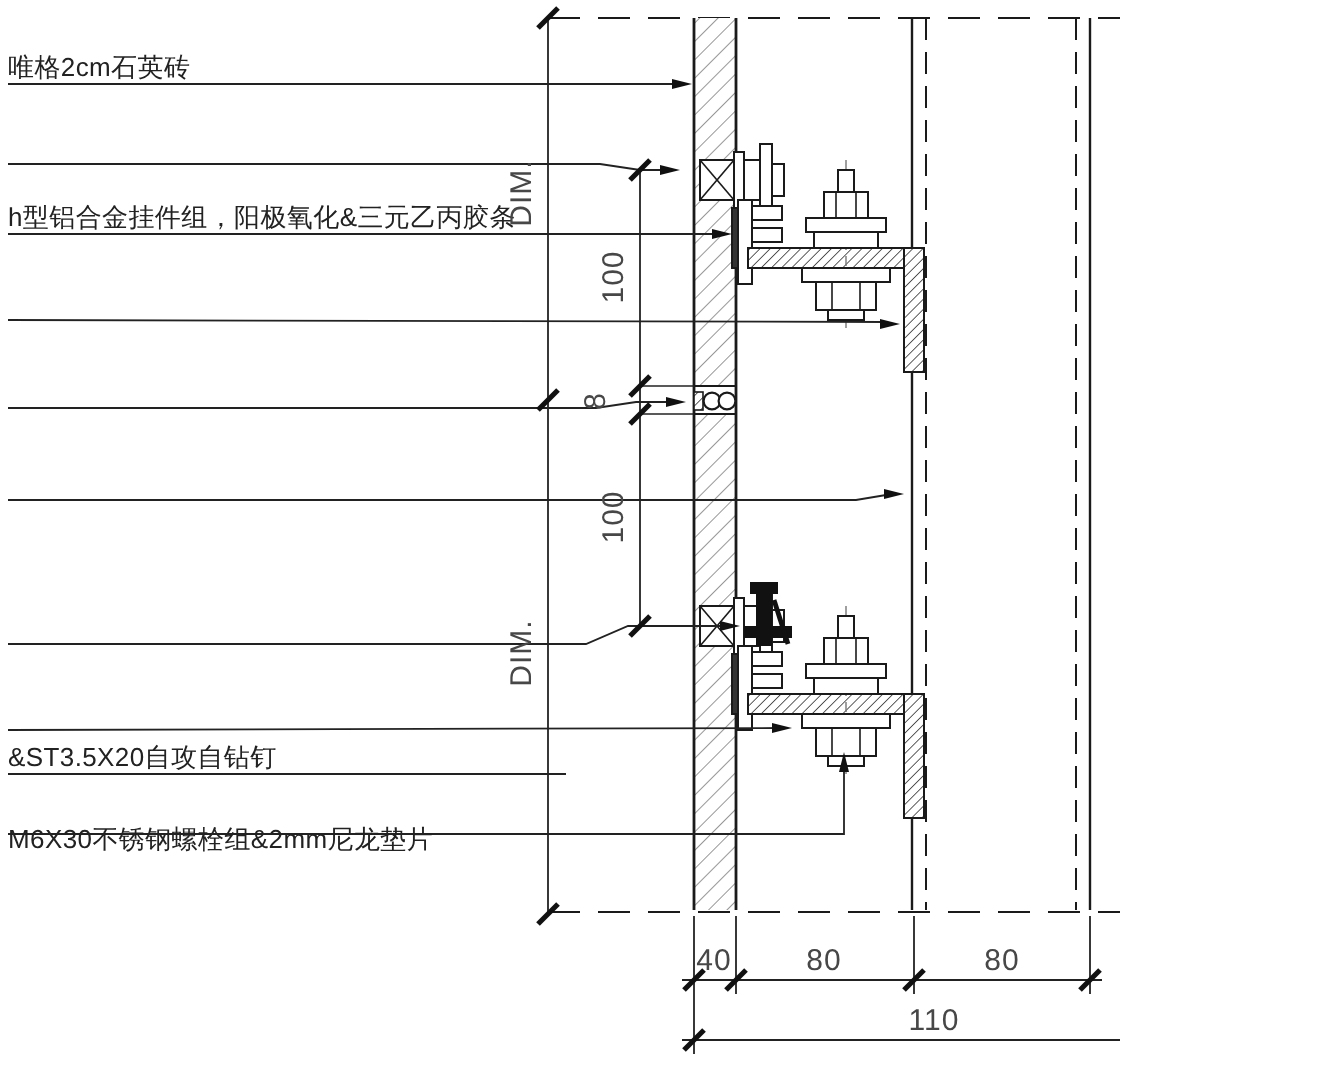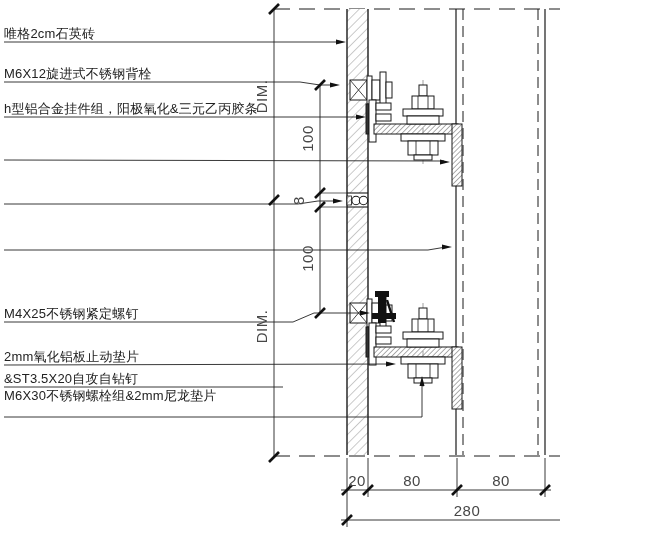--- a/index.html
+++ b/index.html
@@ -174,31 +174,28 @@
     <line x1="342" y1="495" x2="352" y2="485"></line>
     <line x1="363" y1="495" x2="373" y2="485"></line>
     <line x1="452" y1="495" x2="462" y2="485"></line>
     <line x1="540" y1="495" x2="550" y2="485"></line>
     <line x1="342" y1="525" x2="352" y2="515"></line>
     <line x1="583" y1="525" x2="593" y2="515"></line>
   </g>
 </svg>
 
 <div class="callout" style="top:26px">唯格2cm石英砖</div>
-<div class="callout" style="top:66px">M6X12旋进式不锈钢背栓</div>
 <div class="callout" style="top:101px">h型铝合金挂件组，阳极氧化&amp;三元乙丙胶条</div>
-<div class="callout" style="top:306px">M4X25不锈钢紧定螺钉</div>
-<div class="callout" style="top:349px">2mm氧化铝板止动垫片</div>
 <div class="callout" style="top:371px">&amp;ST3.5X20自攻自钻钉</div>
-<div class="callout" style="top:388px">M6X30不锈钢螺栓组&amp;2mm尼龙垫片</div>
+<div class="callout" style="top:412px">M6X30不锈钢螺栓组&amp;2mm尼龙垫片</div>
 
 <div class="dimtext vdim" style="left:239px;top:89px;width:44px">DIM.</div>
 <div class="dimtext vdim" style="left:285px;top:131px;width:44px">100</div>
 <div class="dimtext vdim" style="left:288px;top:193px;width:20px">8</div>
 <div class="dimtext vdim" style="left:285px;top:251px;width:44px">100</div>
 <div class="dimtext vdim" style="left:239px;top:319px;width:44px">DIM.</div>
 
-<div class="dimtext" style="left:337px;top:473px;width:40px">20</div>
+<div class="dimtext" style="left:337px;top:473px;width:40px">40</div>
 <div class="dimtext" style="left:392px;top:473px;width:40px">80</div>
 <div class="dimtext" style="left:481px;top:473px;width:40px">80</div>
-<div class="dimtext" style="left:437px;top:503px;width:60px">280</div>
+<div class="dimtext" style="left:437px;top:503px;width:60px">110</div>
 
 </div>
 
 </body></html>

